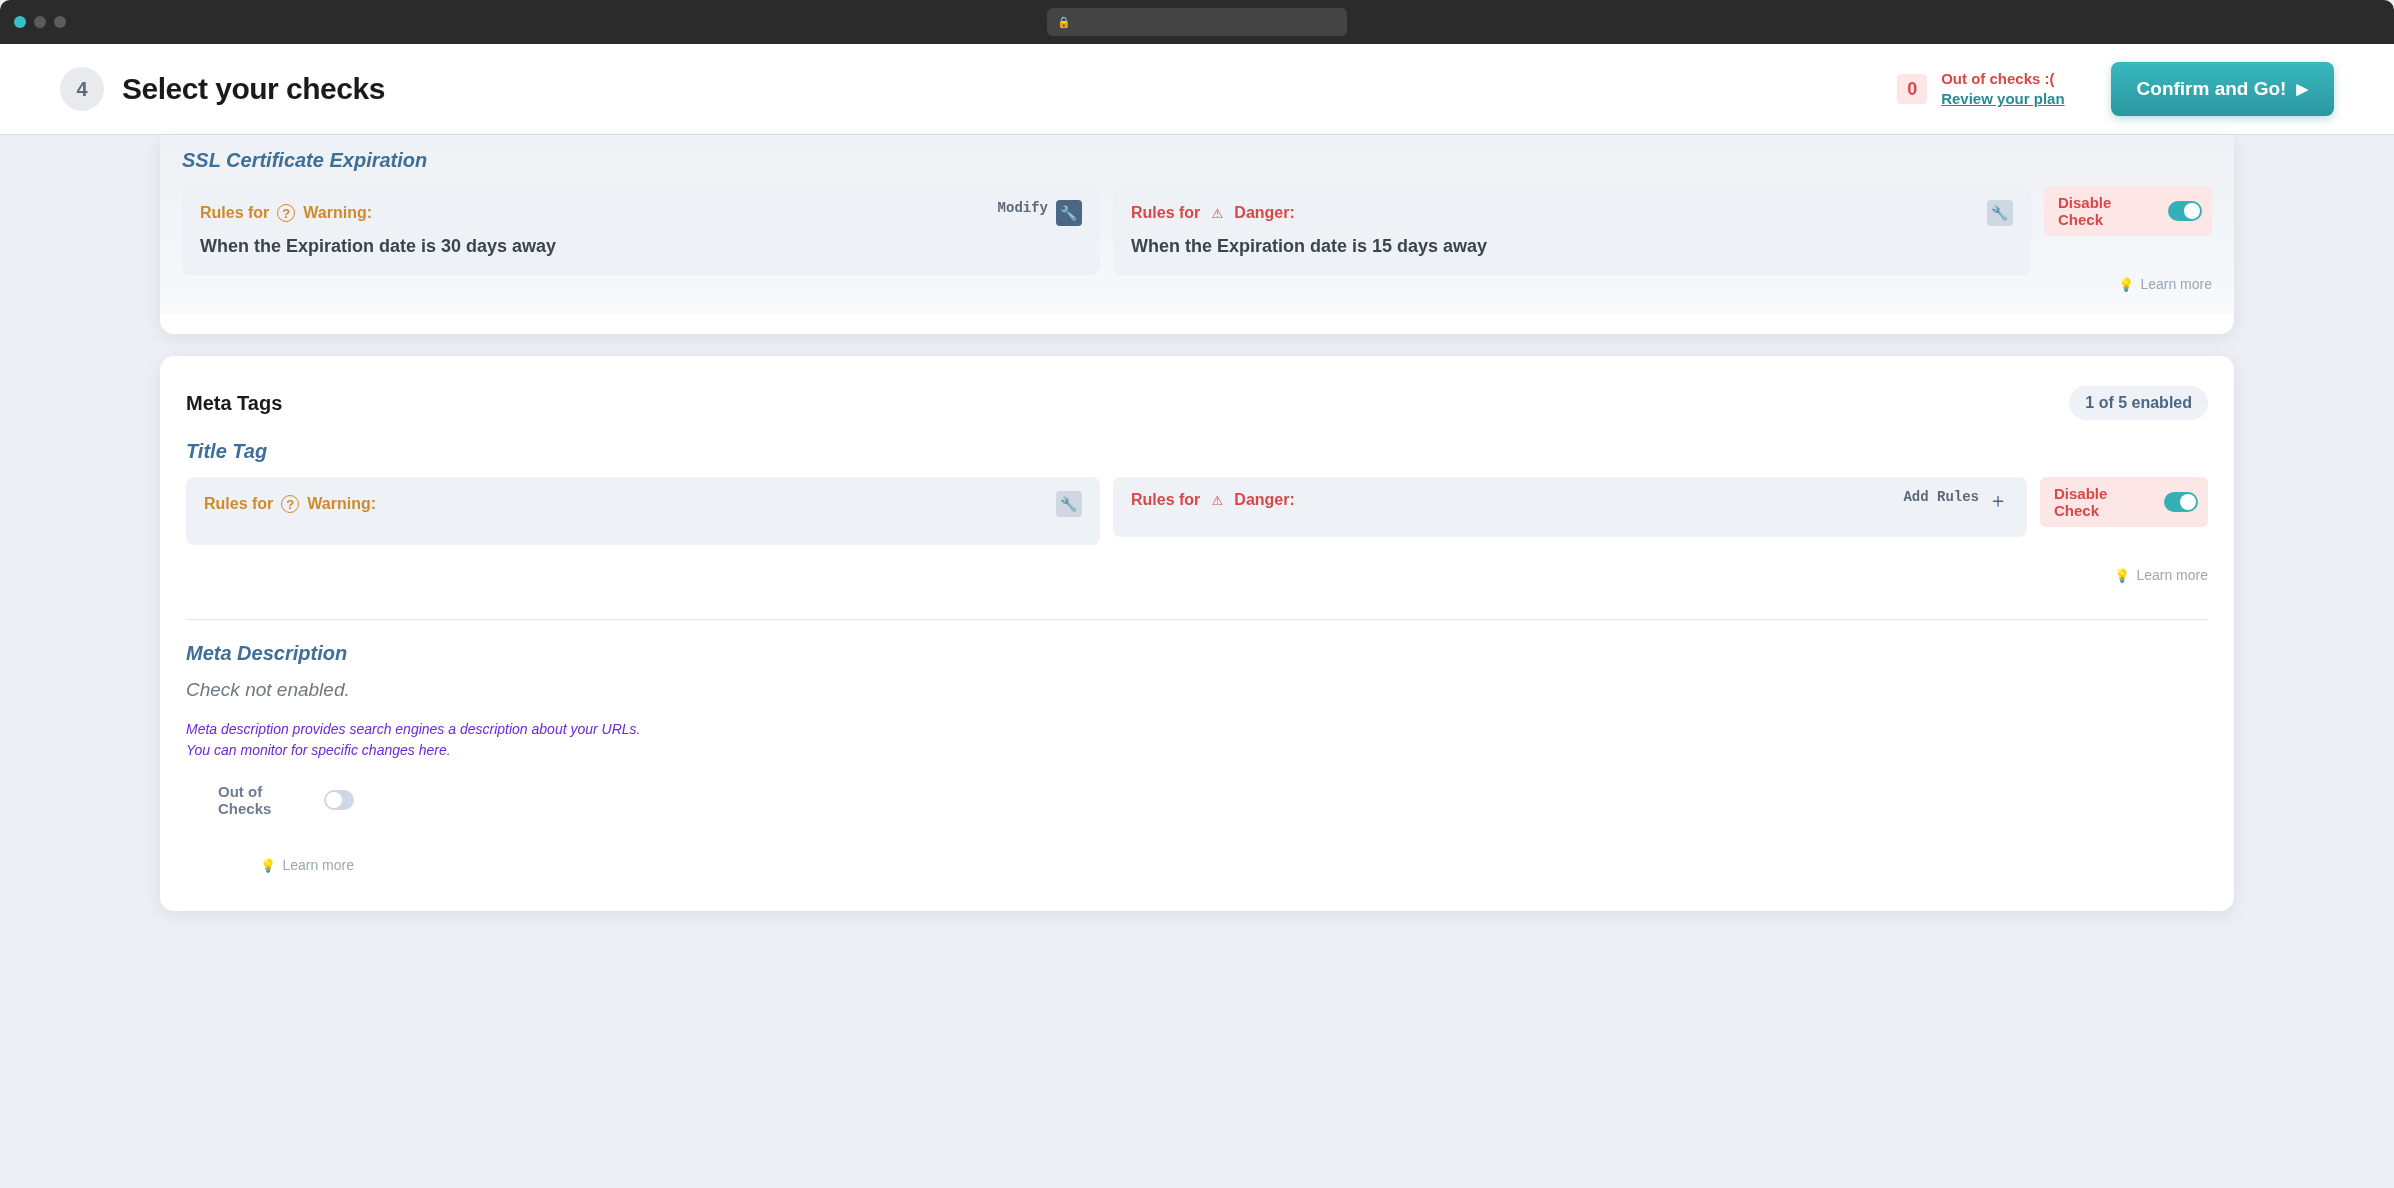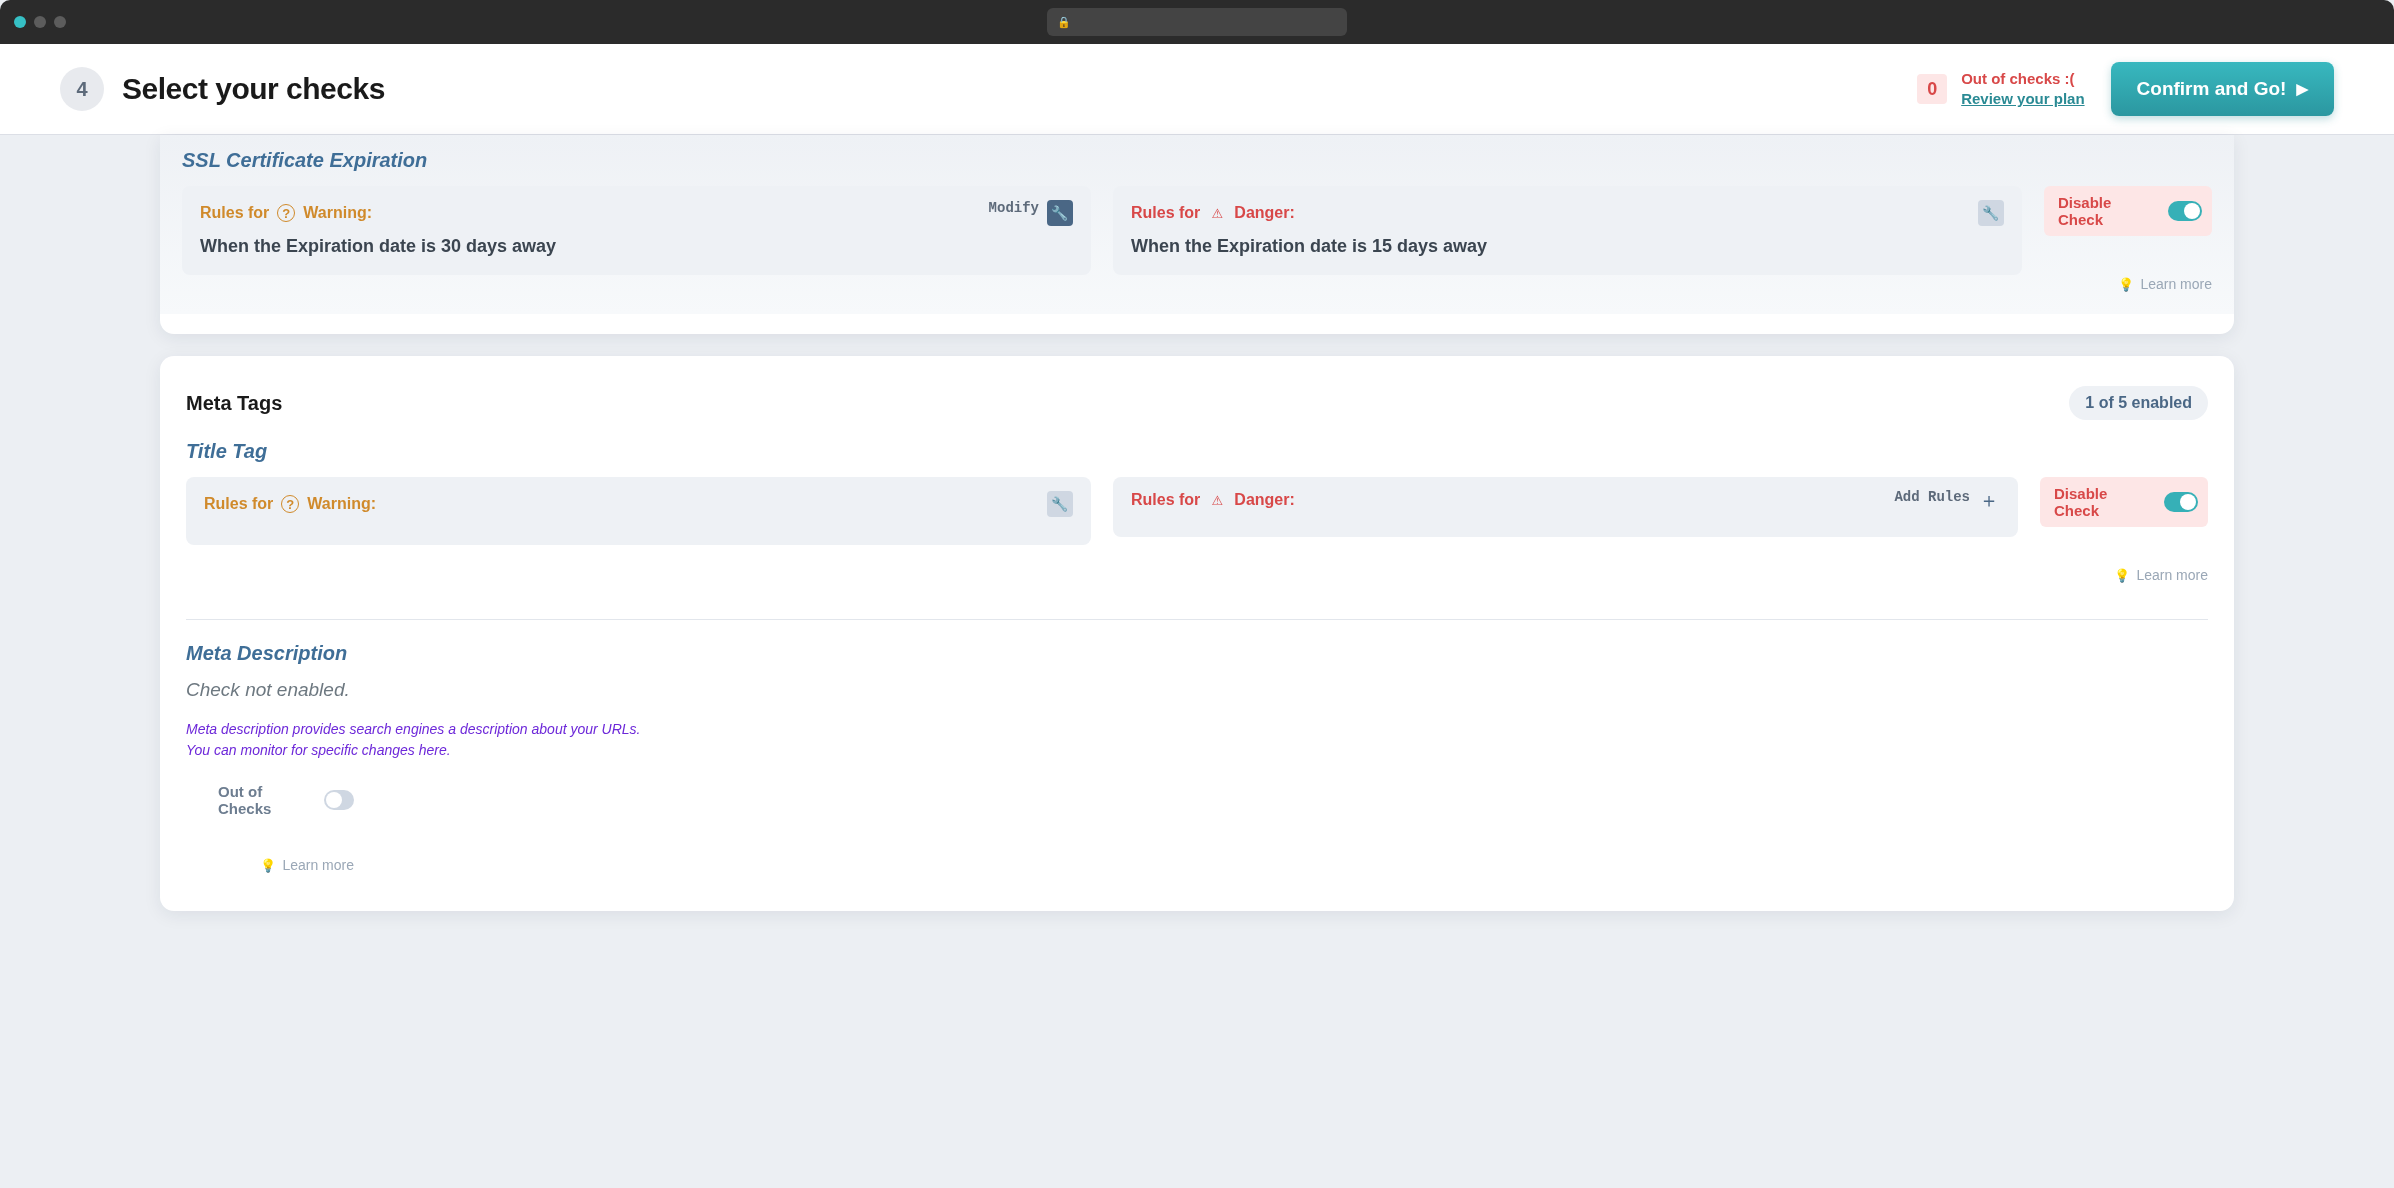--- a/index.html
+++ b/index.html
@@ -53,21 +53,21 @@
   }
   .count-text { font-size: 15px; font-weight: 700; color: #d84848; line-height: 1.35; }
   .count-link {
     display: block; color: #2a8a94; text-decoration: underline; font-weight: 800;
   }
   .confirm-btn {
     background: linear-gradient(180deg, #38b8bf 0%, #2b97a0 100%);
     color: #fff; font-size: 19px; font-weight: 700;
     border: none; border-radius: 8px; padding: 16px 26px;
     display: flex; align-items: center; gap: 10px;
-    cursor: pointer; margin-left: 8px;
+    cursor: pointer; margin-left: 28px;
     box-shadow: 0 3px 8px rgba(42,138,148,0.3);
     text-align: right;
   }
   .chev-right { font-size: 15px; }
 
   .content { padding: 0 160px 40px 160px; }
 
   .card {
     background: #fff;
     border-radius: 14px;
@@ -83,21 +83,21 @@
     padding: 30px 26px 20px 26px;
   }
   .card-title { font-size: 20px; font-weight: 800; }
   .enabled-chip {
     background: #eef1f5; color: #4a6785; font-weight: 700; font-size: 16px;
     padding: 8px 16px; border-radius: 20px;
   }
 
   .check-section { padding: 0 26px 18px 26px; }
   .check-title { color: #3f6e97; font-weight: 700; font-size: 20px; margin-bottom: 14px; font-style: italic; }
-  .rules-row { display: flex; gap: 22px; align-items: flex-start; }
+  .rules-row { display: flex; gap: 13px; align-items: flex-start; }
   .rule-box {
     background: #eef1f5; border-radius: 8px; padding: 14px 18px 18px 18px;
     flex: 1; min-height: 60px;
   }
   .rule-header {
     display: flex; align-items: center; gap: 8px; margin-bottom: 10px;
   }
   .rule-header .label { font-weight: 700; font-size: 16px; }
   .rule-header.warning { color: #d08a2b; }
   .rule-header.danger { color: #d84848; }

